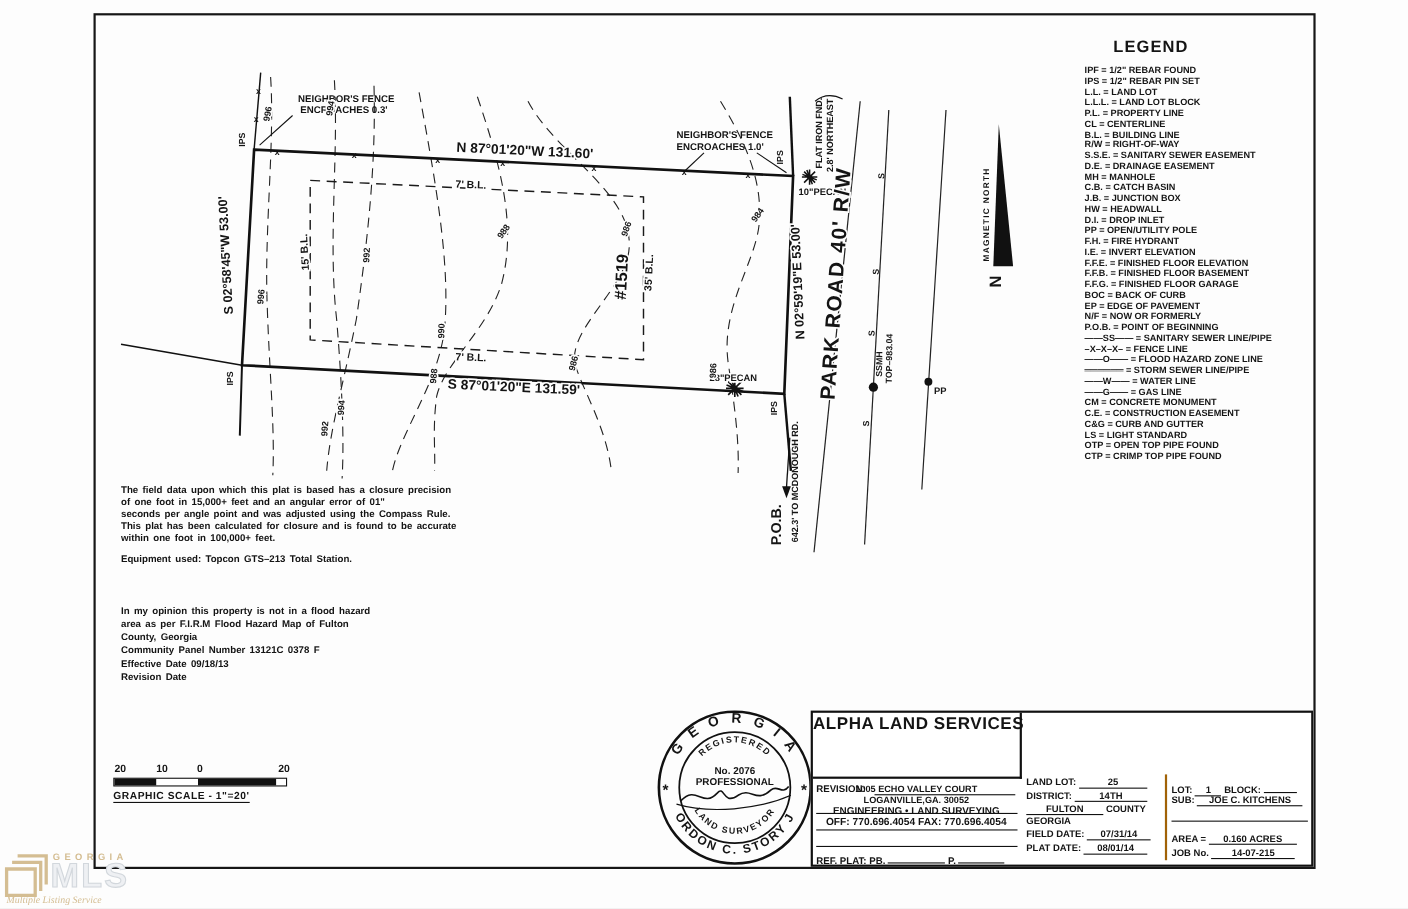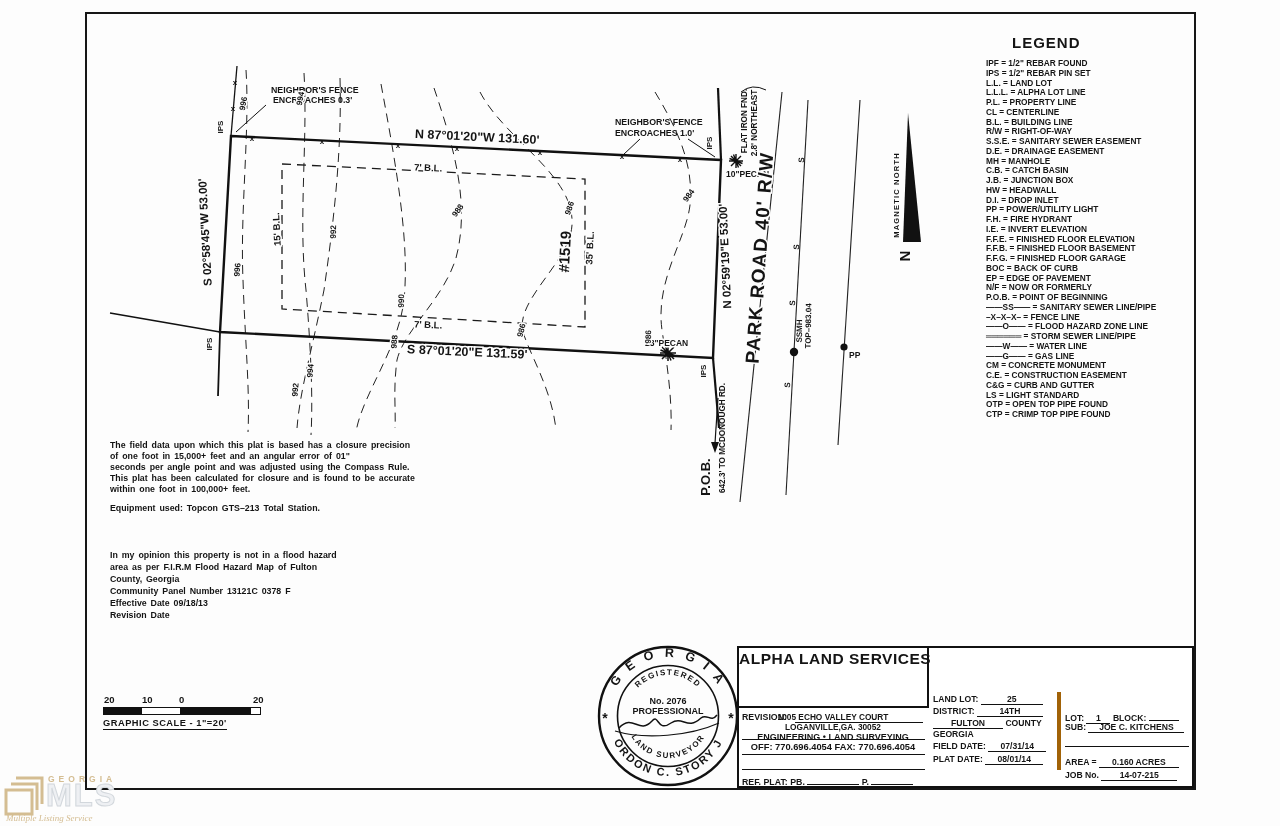--- a/index.html
+++ b/index.html
@@ -167,33 +167,33 @@
       <text font-size="7.5" letter-spacing="1.2" text-anchor="middle" transform="translate(899,195) rotate(-90)">MAGNETIC NORTH</text>
       <text font-size="15" text-anchor="middle" transform="translate(910,256) rotate(-90)">N</text>
     </g>
   </svg>
 
   <div class="abs" id="legend">
     <div class="lg-title">LEGEND</div>
     <div class="lg-item">IPF = 1/2" REBAR FOUND</div>
     <div class="lg-item">IPS = 1/2" REBAR PIN SET</div>
     <div class="lg-item">L.L. = LAND LOT</div>
-    <div class="lg-item">L.L.L. = ALPHA LOT LINE</div>
+    <div class="lg-item">L.L.L. = LAND LOT BLOCK</div>
     <div class="lg-item">P.L. = PROPERTY LINE</div>
     <div class="lg-item">CL = CENTERLINE</div>
     <div class="lg-item">B.L. = BUILDING LINE</div>
     <div class="lg-item">R/W = RIGHT-OF-WAY</div>
     <div class="lg-item">S.S.E. = SANITARY SEWER EASEMENT</div>
     <div class="lg-item">D.E. = DRAINAGE EASEMENT</div>
     <div class="lg-item">MH = MANHOLE</div>
     <div class="lg-item">C.B. = CATCH BASIN</div>
     <div class="lg-item">J.B. = JUNCTION BOX</div>
     <div class="lg-item">HW = HEADWALL</div>
     <div class="lg-item">D.I. = DROP INLET</div>
-    <div class="lg-item">PP = POWER/UTILITY LIGHT</div>
+    <div class="lg-item">PP = OPEN/UTILITY POLE</div>
     <div class="lg-item">F.H. = FIRE HYDRANT</div>
     <div class="lg-item">I.E. = INVERT ELEVATION</div>
     <div class="lg-item">F.F.E. = FINISHED FLOOR ELEVATION</div>
     <div class="lg-item">F.F.B. = FINISHED FLOOR BASEMENT</div>
     <div class="lg-item">F.F.G. = FINISHED FLOOR GARAGE</div>
     <div class="lg-item">BOC = BACK OF CURB</div>
     <div class="lg-item">EP = EDGE OF PAVEMENT</div>
     <div class="lg-item">N/F = NOW OR FORMERLY</div>
     <div class="lg-item">P.O.B. = POINT OF BEGINNING</div>
     <div class="lg-item">——SS—— = SANITARY SEWER LINE/PIPE</div>
@@ -284,21 +284,21 @@
     <div class="hr" style="left:3px;top:106px;width:183px;"></div>
     <div class="hr" style="left:3px;top:121px;width:183px;"></div>
     <div class="tb-abs" style="left:3px;top:126px;font-size:8.8px;font-weight:bold;">
       <span>REF. PLAT: PB.</span>
       <span class="ul" style="width:52px;"></span>
       <span>P.</span>
       <span class="ul" style="width:42px;"></span>
     </div>
 
 
-    <div class="tb-abs" style="left:192px;top:44px;width:130px;height:78px;border-right:4px solid #a16207;">
+    <div class="tb-abs" style="left:192px;top:56px;width:130px;height:78px;border-right:2px solid #a16207;">
       <div class="tb-abs" style="left:2px;top:2px;font-size:8.6px;font-weight:bold;">
         <span>LAND LOT:</span>
         <span class="ul" style="width:62px;">25</span>
       </div>
       <div class="tb-abs" style="left:2px;top:14px;font-size:8.6px;font-weight:bold;">
         <span>DISTRICT:</span>
         <span class="ul" style="width:66px;">14TH</span>
       </div>
       <div class="tb-abs" style="left:2px;top:26px;font-size:8.6px;font-weight:bold;">
         <span class="ul" style="width:70px;">FULTON</span>

